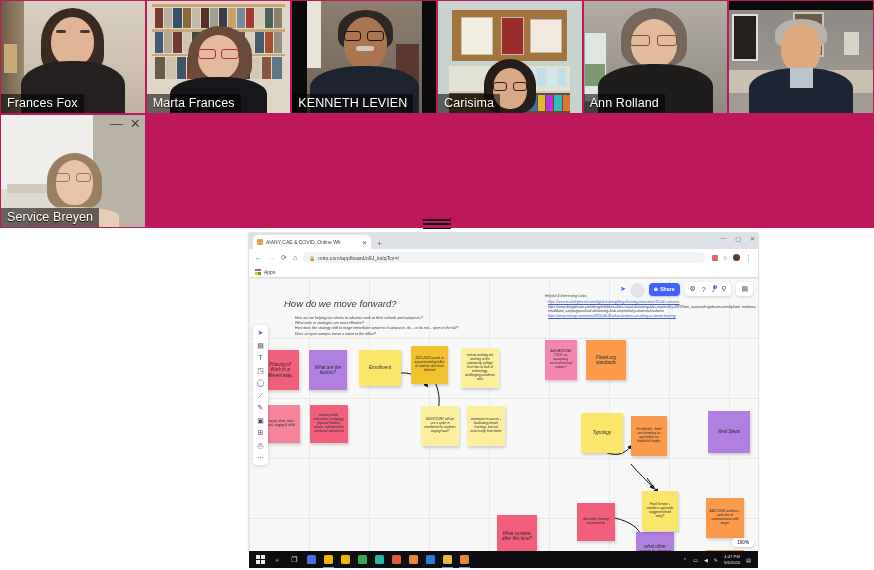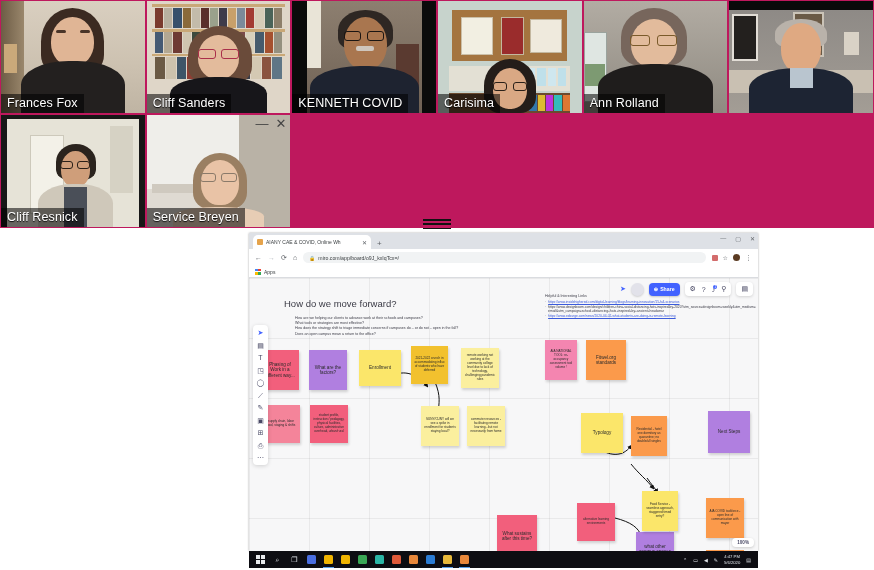--- a/index.html
+++ b/index.html
@@ -368,37 +368,37 @@
           <i style="background:#d4c9b3"></i>
           <i style="background:#8a5340"></i>
           <i style="background:#5f7686"></i>
       </div>
       <div class="hair" style="left:29%;top:22%;width:44%;height:52%;background:#6a4b3a"></div>
       <div class="head" style="left:36%;top:30%;width:28%;height:40%;background:#e3bb9c"></div>
       <div class="glasses" style="left:36%;top:43%;width:12%;height:9%;border-color:#aa2f4a"></div>
       <div class="glasses" style="left:52%;top:43%;width:12%;height:9%;border-color:#aa2f4a"></div>
       <div class="body" style="left:16%;top:68%;width:68%;height:32%;background:#17161a"></div>
     </div>
-    <div class="namebar">Cliff Sanders</div>
+    <div class="namebar">Marta Frances</div>
   </div>
 
 
   <div class="tile">
     <div class="bg" style="background:#0b0b0b">
       <div style="position:absolute;left:10%;top:0;right:10%;bottom:0;background:linear-gradient(180deg,#8d7f70,#6f6154)"></div>
       <div style="position:absolute;left:10%;top:0;width:10%;height:60%;background:#e9e4d7"></div>
       <div style="position:absolute;right:12%;top:38%;width:16%;height:40%;background:#5a3a30"></div>
       <div class="hair" style="left:32%;top:8%;width:38%;height:36%;background:#2e2723"></div>
       <div class="head" style="left:36%;top:14%;width:30%;height:48%;background:#a9764f"></div>
       <div class="glasses" style="left:36%;top:27%;width:12%;height:9%;border-color:#1b1512"></div>
       <div class="glasses" style="left:52%;top:27%;width:12%;height:9%;border-color:#1b1512"></div>
       <div style="position:absolute;left:44%;top:40%;width:13%;height:5%;background:#cfc6bd;border-radius:2px"></div>
       <div class="body" style="left:12%;top:58%;width:76%;height:42%;background:#1e2330"></div>
     </div>
-    <div class="namebar">KENNETH COVID</div>
+    <div class="namebar">KENNETH LEVIEN</div>
   </div>
 
   <div class="tile">
     <div class="bg" style="background:#c7d3cc">
       <div style="position:absolute;left:10%;top:8%;right:10%;height:46%;background:#a4743f"></div>
       <div style="position:absolute;left:16%;top:14%;width:22%;height:34%;background:#f2efe2;border:1px solid #cbbfa8"></div>
       <div style="position:absolute;left:44%;top:14%;width:16%;height:34%;background:#9a2c2c;border:1.5px solid #c4b79f"></div>
       <div style="position:absolute;left:64%;top:16%;width:22%;height:30%;background:#efeadd;border:1px solid #c3b79f"></div>
       <div style="position:absolute;left:8%;top:58%;right:8%;height:22%;background:#e3e0d4"></div>
       <div style="position:absolute;left:55%;top:60%;display:flex;gap:2px;width:34%;height:16%">
@@ -447,34 +447,20 @@
       <div style="position:absolute;left:44%;top:10%;width:22%;height:40%;background:#6a5a46;border:2px solid #cbc4b8"></div>
       <div style="position:absolute;right:10%;top:28%;width:10%;height:20%;background:#d9d2c6"></div>
       <div style="position:absolute;left:0;top:62%;right:0;height:20%;background:#c9c0b2"></div>
       <div class="hair" style="left:32%;top:16%;width:36%;height:26%;background:#b9b2aa"></div>
       <div class="head" style="left:36%;top:20%;width:28%;height:44%;background:#dfa982"></div>
       <div class="body" style="left:14%;top:60%;width:72%;height:40%;background:#1d2433"></div>
       <div style="position:absolute;left:42%;top:60%;width:16%;height:18%;background:#b9c5cf"></div>
     </div>
   </div>
 
-  <div class="tile">
-    <div class="bg" style="background:#171717">
-      <div style="position:absolute;left:4%;top:4%;right:4%;bottom:0;background:#e6e3d7"></div>
-      <div style="position:absolute;left:20%;top:18%;width:24%;height:70%;background:#f3f1e8;border:1px solid #cdc9bb"></div>
-      <div style="position:absolute;right:8%;top:10%;width:16%;height:60%;background:#d6d2c4"></div>
-      <div class="hair" style="left:38%;top:26%;width:28%;height:32%;background:#2a231d"></div>
-      <div class="head" style="left:42%;top:32%;width:20%;height:32%;background:#cf9e7a"></div>
-      <div class="glasses" style="left:41%;top:41%;width:9%;height:7%;border-color:#2a2018"></div>
-      <div class="glasses" style="left:53%;top:41%;width:9%;height:7%;border-color:#2a2018"></div>
-      <div class="body" style="left:26%;top:62%;width:52%;height:38%;background:#cfc8ba"></div>
-      <div style="position:absolute;left:44%;top:64%;width:16%;height:36%;background:#4a4f58"></div>
-    </div>
-    <div class="namebar">Cliff Resnick</div>
-  </div>
 
   <div class="tile">
     <div class="bg" style="background:#dfdad2">
       <div style="position:absolute;left:0;top:0;width:64%;height:66%;background:#efeeea"></div>
       <div style="position:absolute;left:64%;top:0;width:36%;height:100%;background:#b9b2a6"></div>
       <div style="position:absolute;left:4%;top:62%;width:56%;height:8%;background:#cfc9bf"></div>
       <div class="hair" style="left:32%;top:34%;width:38%;height:50%;background:#9a7f62"></div>
       <div class="head" style="left:38%;top:40%;width:26%;height:40%;background:#e9c3a6"></div>
       <div class="glasses" style="left:37%;top:52%;width:11%;height:8%;border-color:#8a7a6a"></div>
       <div class="glasses" style="left:52%;top:52%;width:11%;height:8%;border-color:#8a7a6a"></div>
@@ -539,21 +525,21 @@
           <i></i>
           <i></i>
           <i></i>
         </span>
       <span>Apps</span>
     </div>
 
     <div id="miro">
       <div id="gridcanvas"></div>
 
-      <div style="position:absolute;inset:0;">
+      <div style="position:absolute;inset:0;font-style:italic;">
 
         <div id="boardtitle">How do we move forward?</div>
 
         <div id="questions">
           <div>How are we helping our clients to advance work at their schools and campuses?</div>
           <div>What tools or strategies are most effective?</div>
           <div>How does the strategy shift to triage immediate concerns if campuses do – or do not – open in the fall?</div>
           <div>Does an open campus mean a return to the office?</div>
         </div>
 

